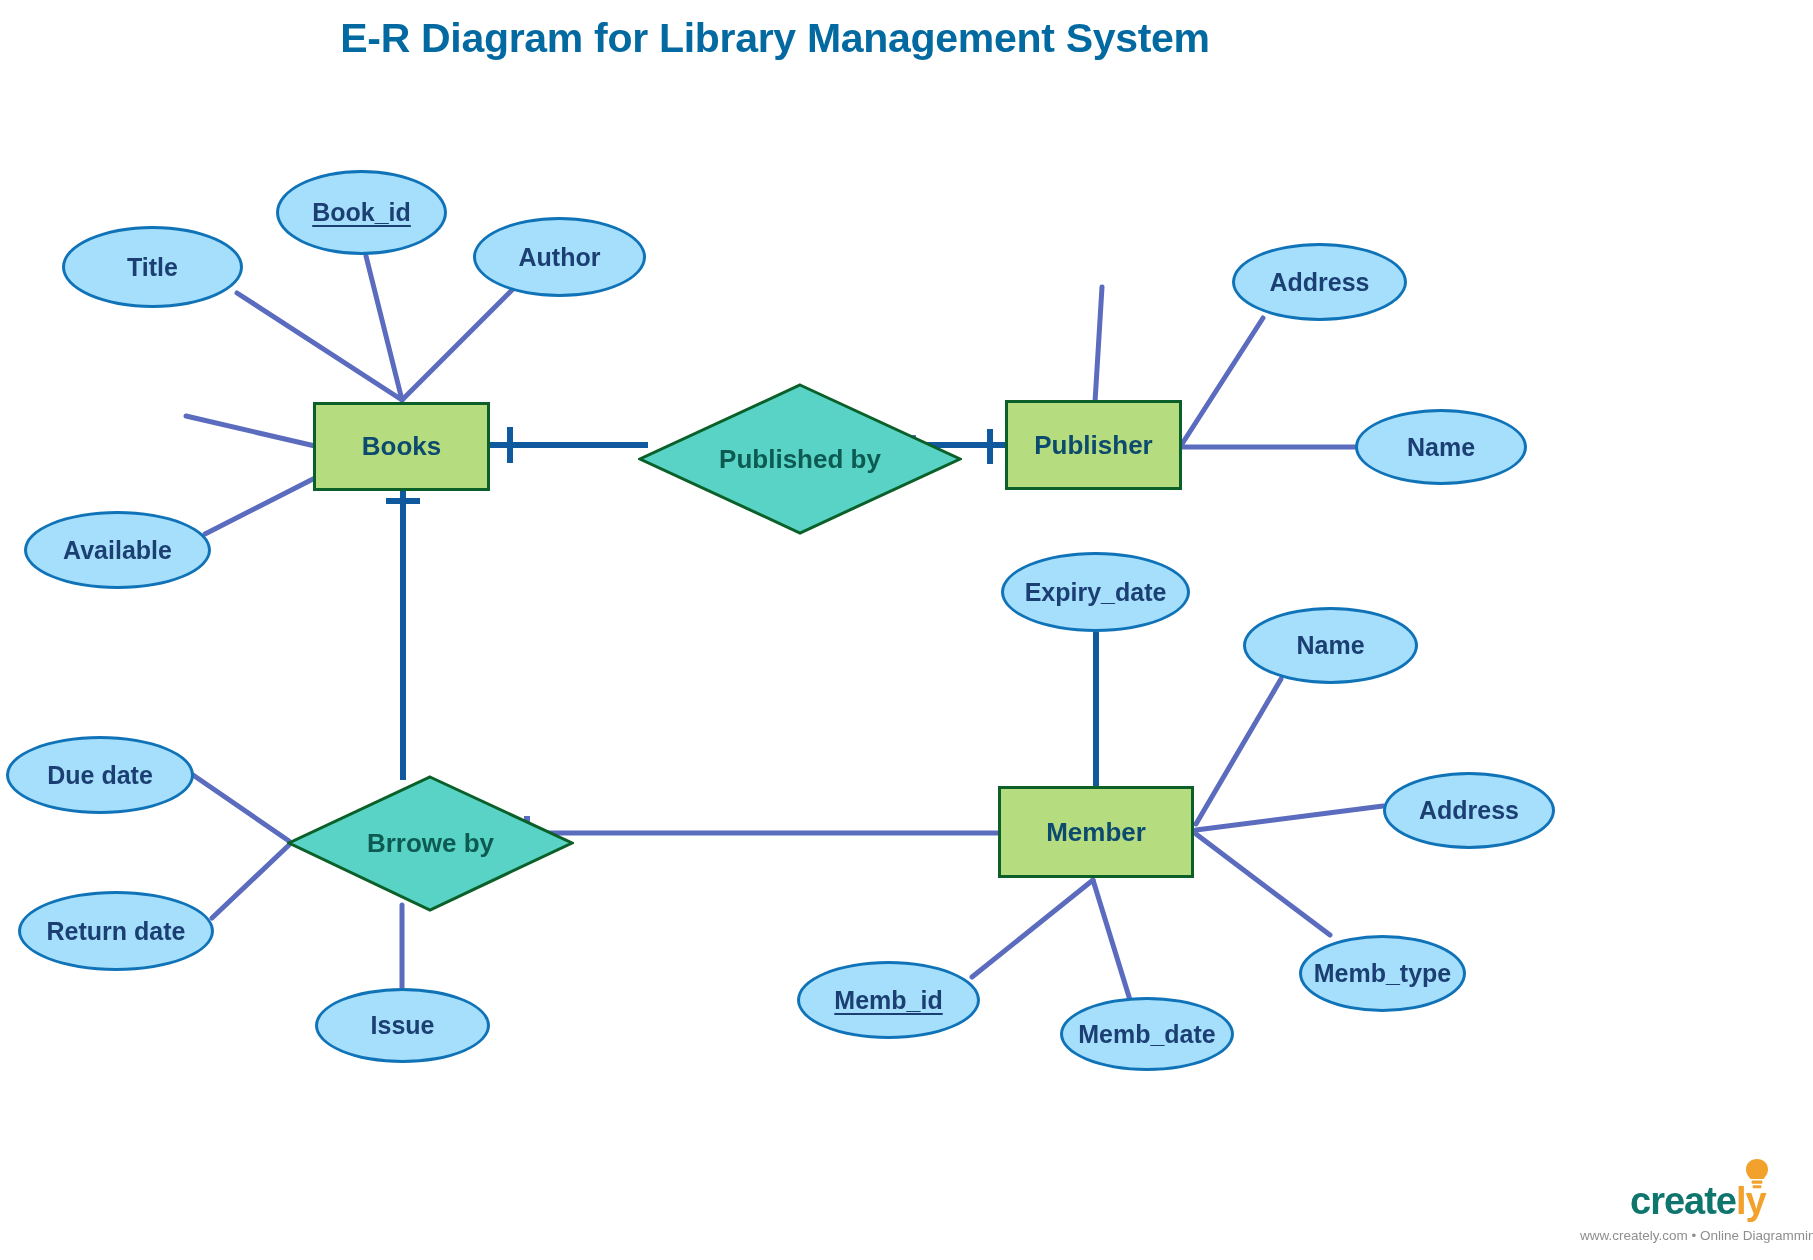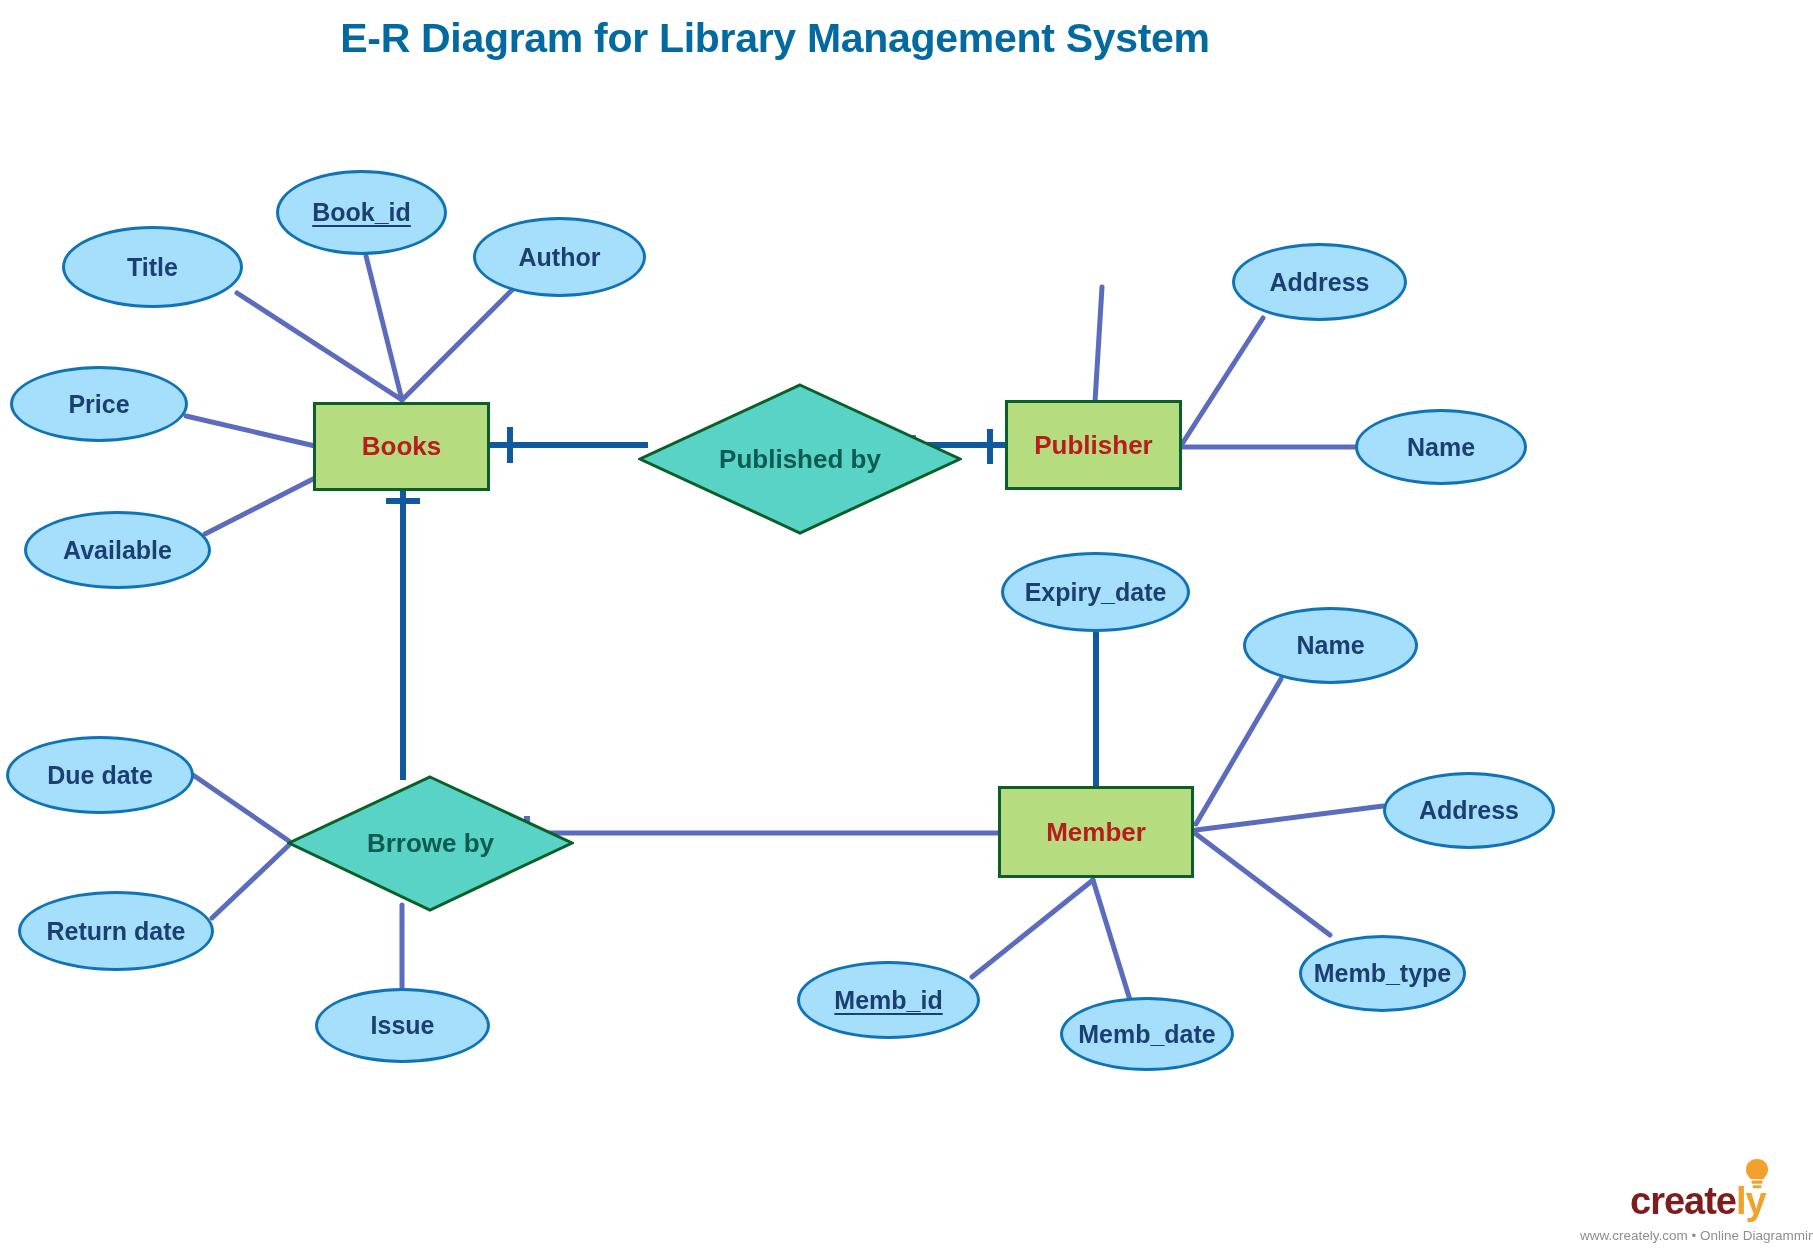--- a/index.html
+++ b/index.html
@@ -58,21 +58,21 @@
   }
   .attr .lbl { line-height: 1; }
   .attr.key .lbl {
     text-decoration: underline;
     text-underline-offset: 4px;
   }
   
   .entity {
     background: #b6dc80;
     border: 3px solid #0a6028;
-    color: #b91c1c;
+    color: #0c4a6e;
     font-size: 26px;
     font-weight: bold;
   }
   
   .rel {
     color: #0d5a53;
     font-size: 26px;
     font-weight: bold;
     background: transparent;
     border: none;
@@ -90,21 +90,21 @@
   }
   #creately-wordmark {
     position: absolute;
     left: 1630px;
     top: 1180px;
     font-size: 38px;
     font-weight: bold;
     letter-spacing: -1px;
     font-family: "Liberation Sans", sans-serif;
   }
-  #creately-wordmark .c1 { color: #7f1d1d; text-align: center; }
+  #creately-wordmark .c1 { color: #0f766e; text-align: center; }
   #creately-wordmark .c2 { color: #f2a22c; }
   #creately-bulb {
     position: absolute;
     left: 1745px;
     top: 1159px;
     width: 24px;
     height: 32px;
   }
   #creately-tagline {
     position: absolute;
@@ -202,23 +202,20 @@
   </div>
 
   <div class="node attr key" style="left:276px; top:170px; width:171px; height:85px;">
     <span class="lbl">Book_id</span>
   </div>
 
   <div class="node attr" style="left:473px; top:217px; width:173px; height:80px;">
     <span class="lbl">Author</span>
   </div>
 
-  <div class="node attr" style="left:10px; top:366px; width:178px; height:76px;">
-    <span class="lbl">Price</span>
-  </div>
 
   <div class="node attr" style="left:24px; top:511px; width:187px; height:78px;">
     <span class="lbl">Available</span>
   </div>
 
 
   <div class="node attr" style="left:1232px; top:243px; width:175px; height:78px;">
     <span class="lbl">Address</span>
   </div>
 

